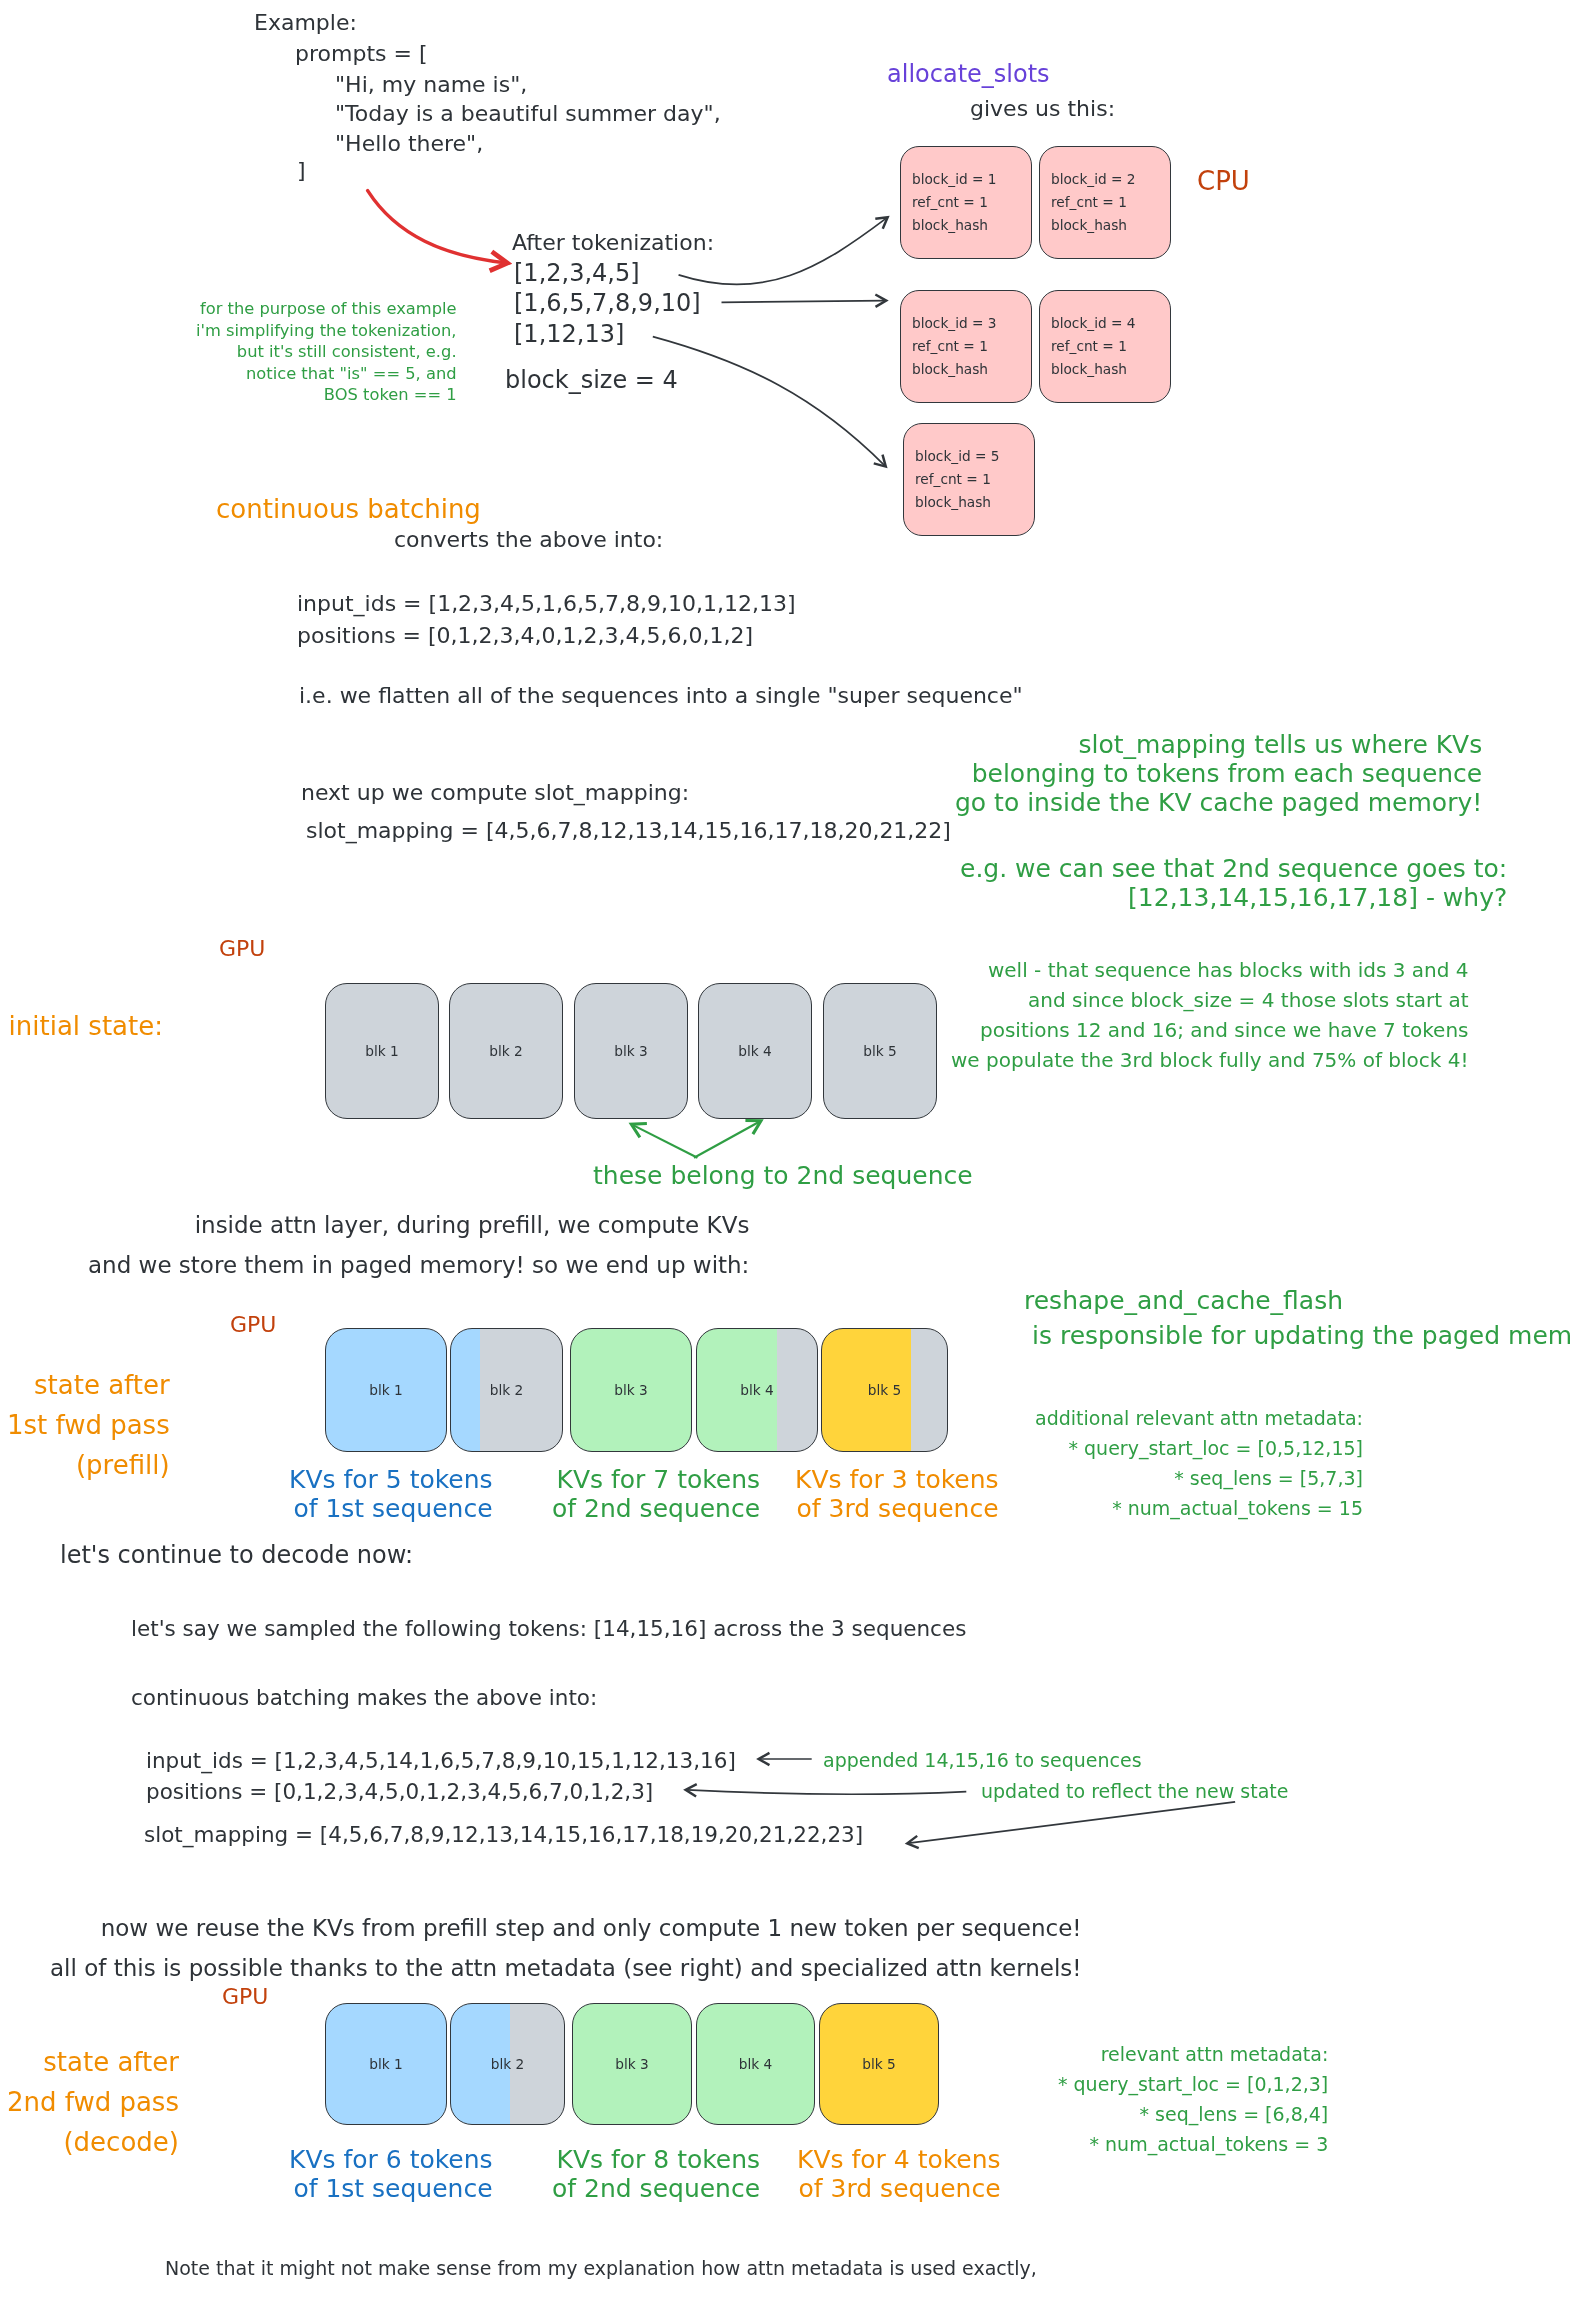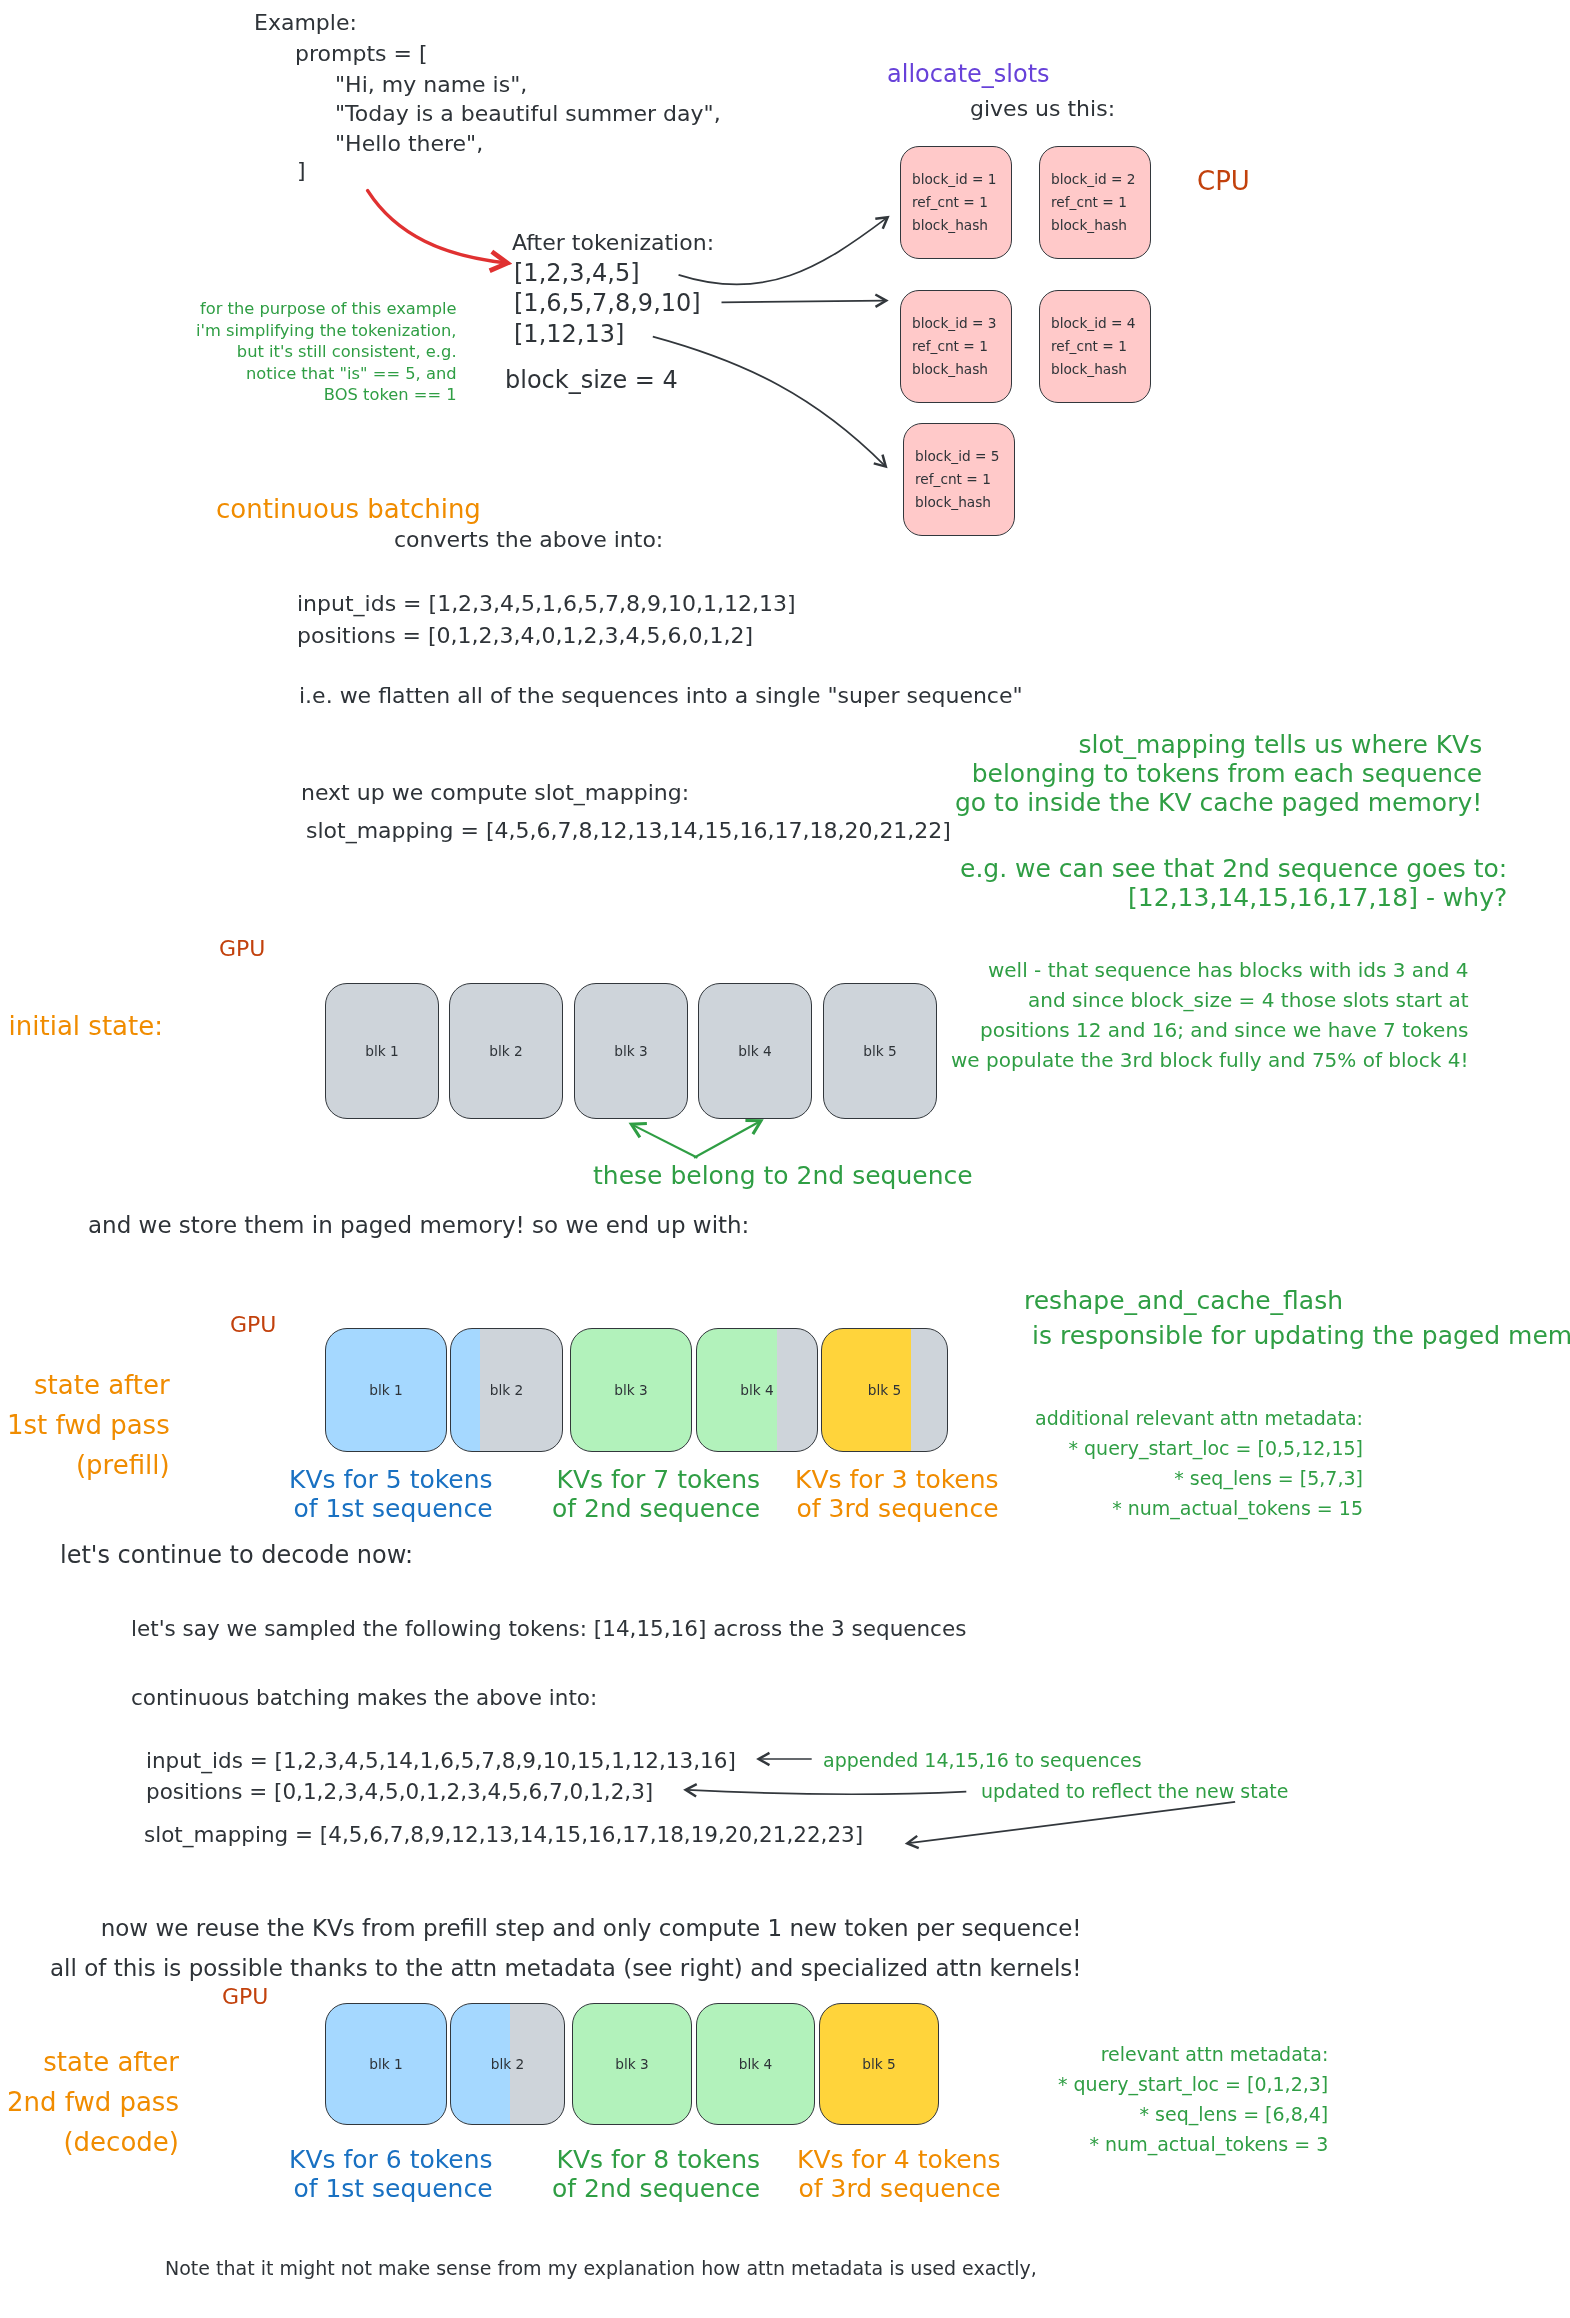--- a/index.html
+++ b/index.html
@@ -8,21 +8,21 @@
   .t{position:absolute;white-space:nowrap;color:#2e3338;}
   .lines{position:absolute;color:#2e3338;}
   .lines div{white-space:nowrap;text-align:right;}
   .ink{color:#2e3338}.green{color:#2f9e44}.orange{color:#f08c00}.red{color:#c2410c}
   .purple{color:#6741d9}.blue{color:#1971c2}.s19{font-size:16.3px;line-height:21.5px}.s22{font-size:19px;line-height:30px}
   .s23{font-size:20px;line-height:30px}.s24{font-size:25px;line-height:29px}
   .s25{font-size:21.5px}.s26{font-size:22px}.s27{font-size:23px;line-height:40px}
   .s28{font-size:24px}.s30{font-size:26px;line-height:40px}
   .bold{font-weight:normal}
   .overlay{position:absolute;left:0;top:0;pointer-events:none;}
-  .cpu-block{position:absolute;width:112px;height:113px;background:#ffc9c9;
+  .cpu-block{position:absolute;width:132px;height:113px;background:#ffc9c9;
              border:1.7px solid #32373c;border-radius:19px;box-sizing:border-box;
              padding:20.6px 0 0 11px;font-size:13.7px;line-height:23px;color:#2e3338;}
   .gpu-block{position:absolute;border:1.7px solid #32373c;border-radius:22px;
              display:flex;align-items:center;justify-content:center;
              font-size:13.7px;color:#2e3338;box-sizing:border-box;}
   .f-gray{background:#ced4da}
   .f-blue{background:#a5d8ff}
   .f-green{background:#b2f2bb}
   .f-yellow{background:#ffd43b}
   .f-blue26{background:linear-gradient(90deg,#a5d8ff 0 26%,#ced4da 26% 100%)}
@@ -150,20 +150,21 @@
   <div class="t green s24" style="left:593px;top:1161px">these belong to 2nd sequence</div>
 
   <div class="lines green s23" style="left:951px;top:955px">
     <div>well - that sequence has blocks with ids 3 and 4</div>
     <div>and since block_size = 4 those slots start at</div>
     <div>positions 12 and 16; and since we have 7 tokens</div>
     <div>we populate the 3rd block fully and 75% of block 4!</div>
   </div>
 
   <div class="lines ink s27" style="left:88px;top:1205px">
+    <div>inside attn layer, during prefill, we compute KVs</div>
     <div>and we store them in paged memory! so we end up with:</div>
   </div>
 
   <div class="t red s26 bold" style="left:230px;top:1312px">GPU</div>
   <div class="lines orange s30 bold" style="left:6.9px;top:1365px">
     <div>state after</div>
     <div>1st fwd pass</div>
     <div>(prefill)</div>
   </div>
 

